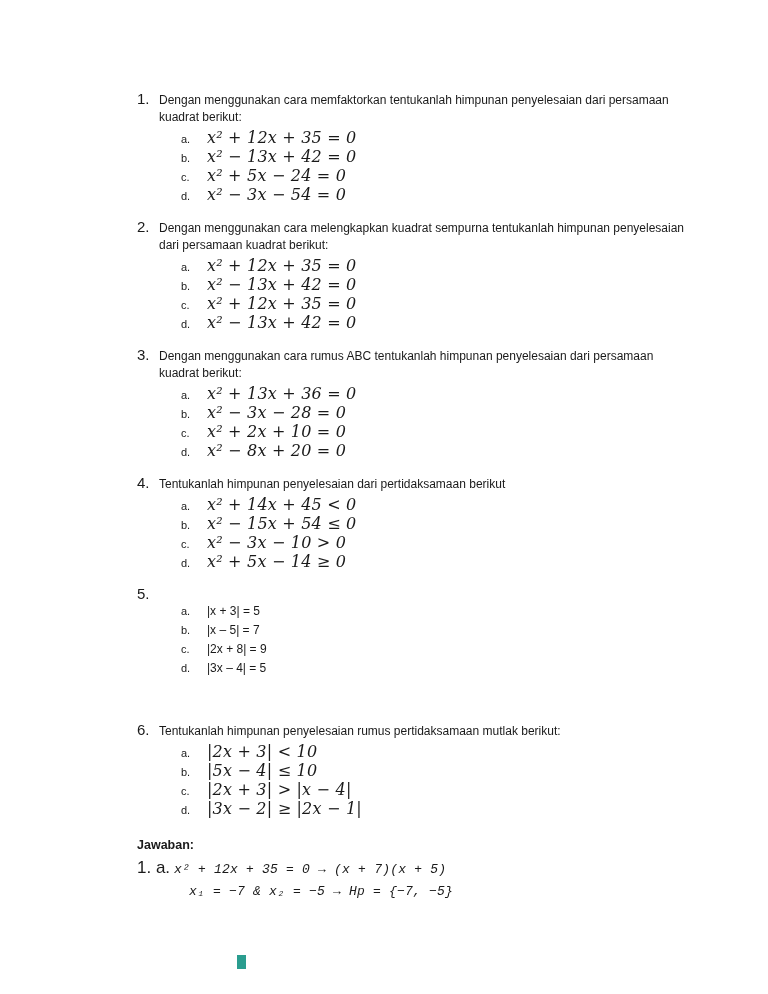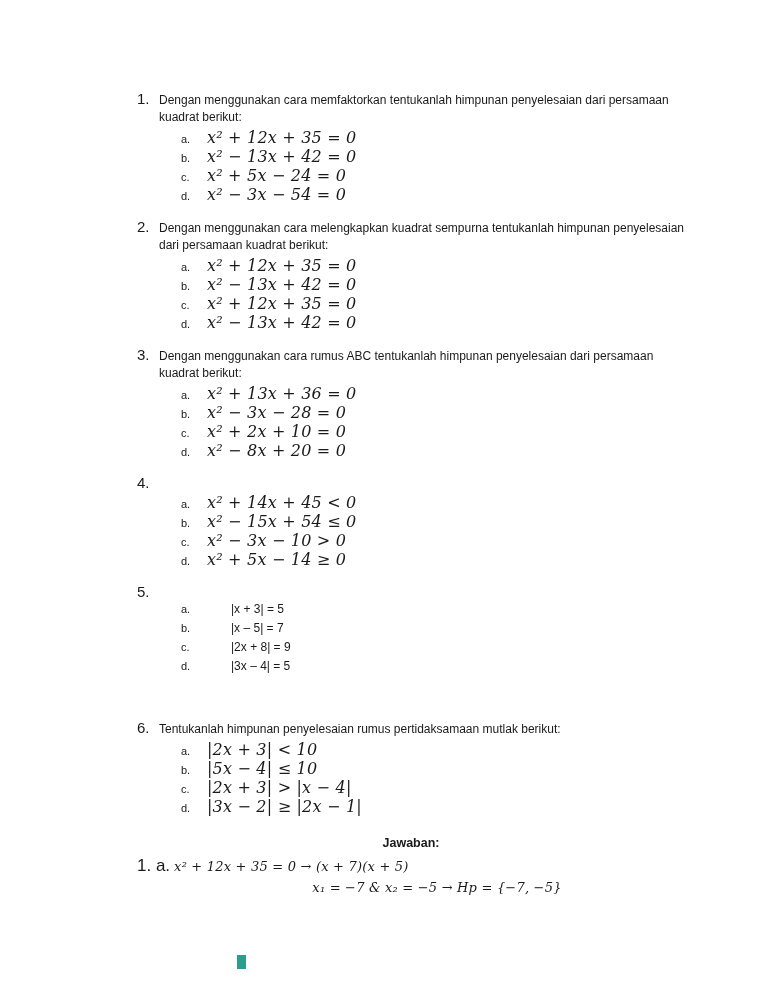--- a/index.html
+++ b/index.html
@@ -42,36 +42,36 @@
     flex: none;
     width: 26px;
     font-size: 11px;
   }
   .math {
     font-family: "DejaVu Serif", serif;
     font-style: italic;
     font-size: 16px;
     letter-spacing: 0.2px;
   }
-  .plain { font-size: 12px; font-style: normal; font-family: "Liberation Sans", sans-serif; margin-left: 24px; }
+  .plain { font-size: 12px; font-style: normal; font-family: "Liberation Sans", sans-serif; }
   .q-gap-large { margin-bottom: 41px; }
-  .answers { margin-top: 18px; text-align: center; }
+  .answers { margin-top: 18px; }
   .answers-heading {
     font-size: 12.5px;
     font-weight: bold;
     line-height: 18px;
   }
   .answer-line-1 {
     display: flex;
     align-items: baseline;
     margin-top: 4px;
     line-height: 20px;
   }
   .answer-prefix { font-size: 17px; margin-right: 4px; }
-  .answer-math { font-size: 13px; }
+  .answer-math { font-size: 13px; font-family: Liberation Mono, monospace; }
   .answer-line-2 {
     margin-left: 52px;
     line-height: 20px;
   }
   .slide-edge-marker {
     position: absolute;
     left: 237px;
     top: 955px;
     width: 9px;
     height: 14px;
@@ -155,20 +155,21 @@
         <div class="option">
           <span class="opt-label">d.</span>
           <span class="math">x² − 8x + 20 = 0</span>
         </div>
       </div>
     </div>
 
     <div class="question">
       <div class="q-head">
         <span class="q-num">4.</span>
+        <span class="q-prompt">Tentukanlah himpunan penyelesaian dari pertidaksamaan berikut</span>
       </div>
       <div class="options">
         <div class="option">
           <span class="opt-label">a.</span>
           <span class="math">x² + 14x + 45 &lt; 0</span>
         </div>
         <div class="option">
           <span class="opt-label">b.</span>
           <span class="math">x² − 15x + 54 ≤ 0</span>
         </div>

